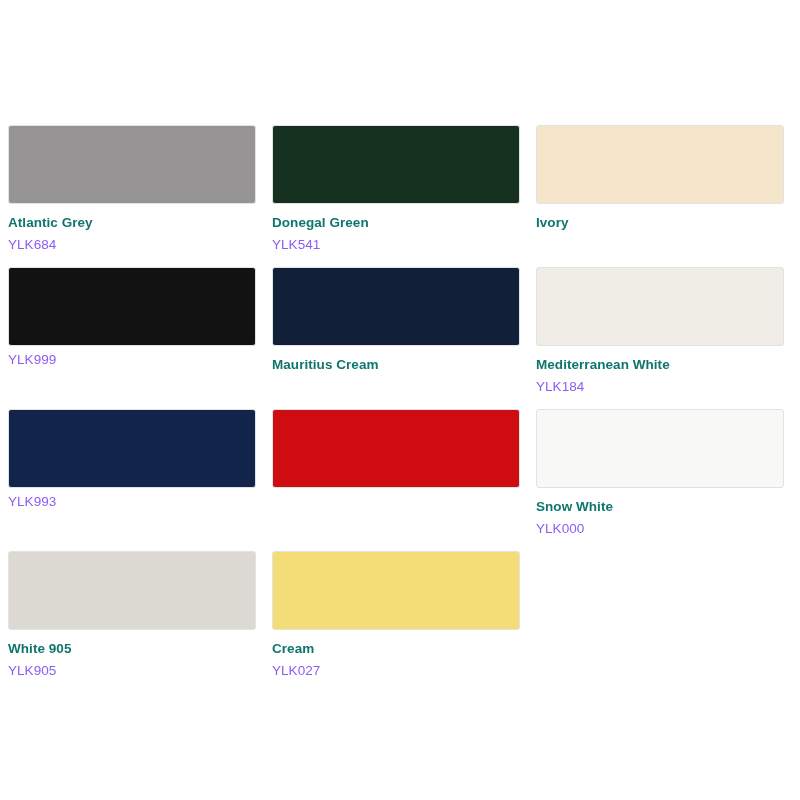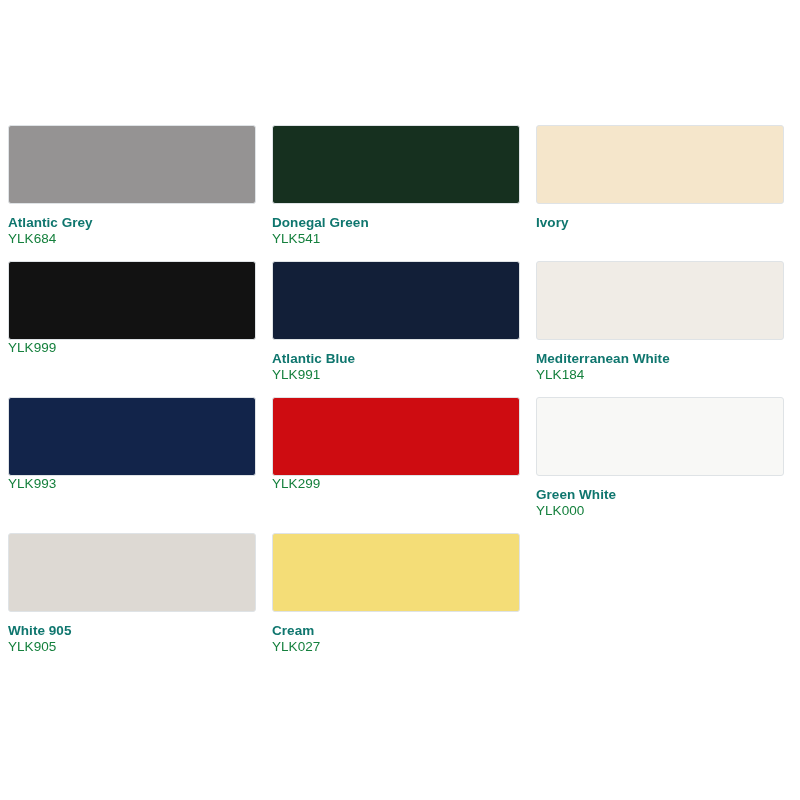--- a/index.html
+++ b/index.html
@@ -36,24 +36,24 @@
   }
   .swatch-name {
     margin-top: 11px;
     font-size: 13.5px;
     font-weight: bold;
     color: #0f766e;
     line-height: 16px;
     letter-spacing: 0.05px;
   }
   .swatch-code {
-    margin-top: 0;
+    margin-top: 6px;
     font-size: 13.5px;
     font-weight: normal;
-    color: #15803d;
+    color: #8b5cf6;
     line-height: 16px;
     letter-spacing: 0.05px;
   }
 </style>
 </head>
 <body>
 
 <div id="swatch-grid">
     <div class="swatch-card">
       <div class="swatch-chip" style="background: rgb(149, 147, 147); border-color: rgb(223, 227, 230);"></div>
@@ -68,39 +68,37 @@
     <div class="swatch-card">
       <div class="swatch-chip" style="background: rgb(245, 230, 203); border-color: rgb(223, 227, 230);"></div>
       <div class="swatch-name">Ivory</div>
     </div>
     <div class="swatch-card">
       <div class="swatch-chip" style="background: rgb(18, 18, 18); border-color: rgb(223, 227, 230);"></div>
       <div class="swatch-code">YLK999</div>
     </div>
     <div class="swatch-card">
       <div class="swatch-chip" style="background: rgb(18, 31, 56); border-color: rgb(223, 227, 230);"></div>
-      <div class="swatch-name">Atlantic Blue</div>
-      <div class="swatch-code">YLK991</div>
+      <div class="swatch-name">Mauritius Cream</div>
     </div>
     <div class="swatch-card">
       <div class="swatch-chip" style="background: rgb(240, 236, 230); border-color: rgb(223, 227, 230);"></div>
       <div class="swatch-name">Mediterranean White</div>
       <div class="swatch-code">YLK184</div>
     </div>
     <div class="swatch-card">
       <div class="swatch-chip" style="background: rgb(18, 36, 74); border-color: rgb(223, 227, 230);"></div>
       <div class="swatch-code">YLK993</div>
     </div>
     <div class="swatch-card">
       <div class="swatch-chip" style="background: rgb(206, 12, 17); border-color: rgb(223, 227, 230);"></div>
-      <div class="swatch-code">YLK299</div>
     </div>
     <div class="swatch-card">
       <div class="swatch-chip" style="background: rgb(248, 248, 246); border-color: rgb(223, 227, 230);"></div>
-      <div class="swatch-name">Green White</div>
+      <div class="swatch-name">Snow White</div>
       <div class="swatch-code">YLK000</div>
     </div>
     <div class="swatch-card">
       <div class="swatch-chip" style="background: rgb(221, 217, 211); border-color: rgb(223, 227, 230);"></div>
       <div class="swatch-name">White 905</div>
       <div class="swatch-code">YLK905</div>
     </div>
     <div class="swatch-card">
       <div class="swatch-chip" style="background: rgb(244, 221, 119); border-color: rgb(223, 227, 230);"></div>
       <div class="swatch-name">Cream</div>

